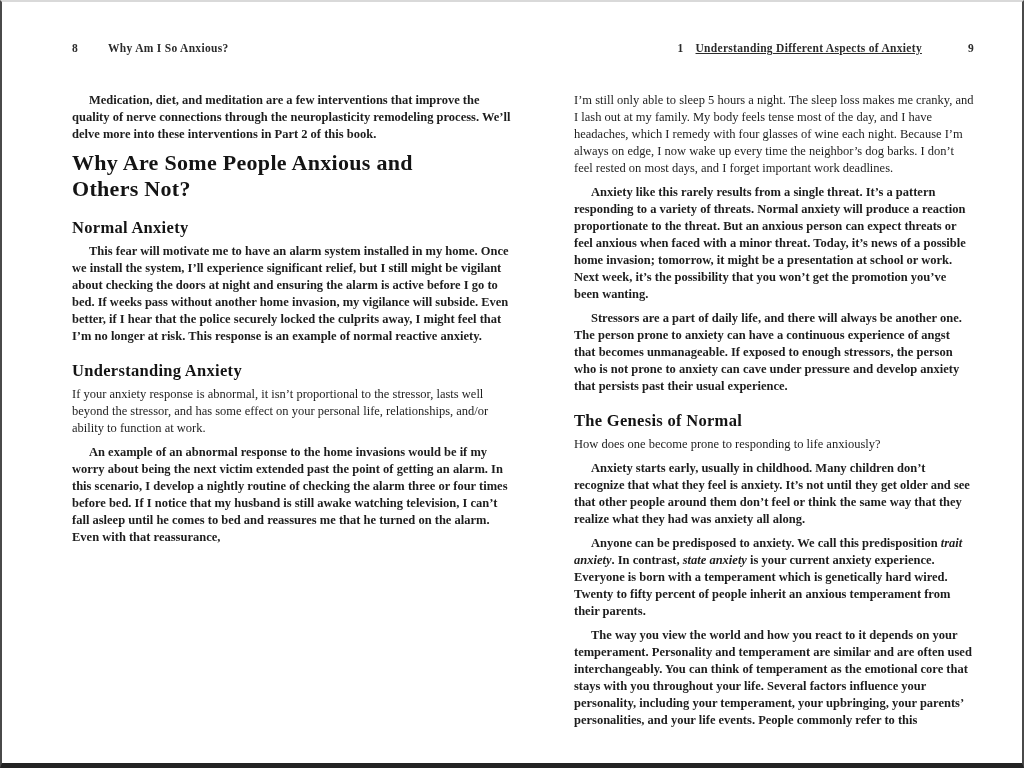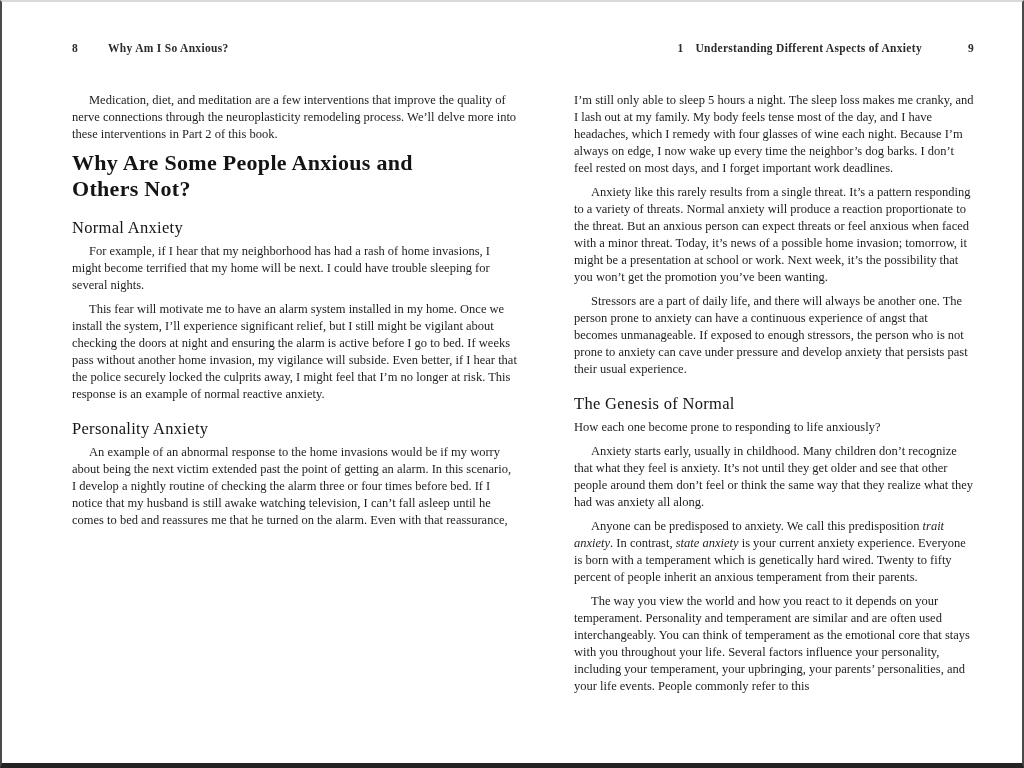--- a/index.html
+++ b/index.html
@@ -28,40 +28,40 @@
 
   .running-head {
     display: flex; align-items: baseline;
     font-size: 11.5px; font-weight: bold; color: #2b2b2b;
     letter-spacing: 0.3px;
     margin-bottom: 38px;
   }
   .running-head .folio { font-weight: bold; }
   .rh-left .title { margin-left: 30px; }
   .rh-right { justify-content: flex-end; }
-  .rh-right .title { margin-left: 12px; }
+  .rh-right .title { margin-left: 12px; text-decoration: underline; }
   .rh-right .folio { margin-left: 46px; }
 
   p {
     font-size: 12.5px; line-height: 17px;
     margin: 0 0 7px 0;
     color: #1d1d1d;
   }
-  p.indent { text-indent: 17px; }
+  p.indent { text-indent: 17px; font-weight: bold; }
 
   h2 {
     font-size: 22px; line-height: 26px;
     font-weight: bold; color: #141414;
     letter-spacing: 0.3px;
     margin: 2px 0 7px 0;
     max-width: 380px;
   }
   h3 {
     font-size: 16.5px; line-height: 20px;
-    font-weight: normal; color: #141414;
+    font-weight: bold; color: #141414;
     letter-spacing: 0.3px;
     margin: 16px 0 5px 0;
   }
   .it { font-style: italic; }
 </style>
 </head>
 <body>
 
 <div class="spread">
 
@@ -71,42 +71,42 @@
       <span class="title">Why Am I So Anxious?</span>
     </div>
 
     <p class="indent">Medication, diet, and meditation are a few interventions that improve the quality of nerve connections through the neuroplasticity remodeling process. We’ll delve more into these interventions in Part 2 of this book.</p>
 
     <h2>Why Are Some People Anxious and Others Not?</h2>
 
 
     <h3>Normal Anxiety</h3>
 
-    <p class="indent">For example, if I hear that my neighborhood has had a rash of home invasions, I might become terrified that my home will be next. I could have trouble sleeping for several nights.</p>
     <p class="indent">This fear will motivate me to have an alarm system installed in my home. Once we install the system, I’ll experience significant relief, but I still might be vigilant about checking the doors at night and ensuring the alarm is active before I go to bed. If weeks pass without another home invasion, my vigilance will subside. Even better, if I hear that the police securely locked the culprits away, I might feel that I’m no longer at risk. This response is an example of normal reactive anxiety.</p>
 
-    <h3>Personality Anxiety</h3>
+    <h3>Understanding Anxiety</h3>
 
+    <p>If your anxiety response is abnormal, it isn’t proportional to the stressor, lasts well beyond the stressor, and has some effect on your personal life, relationships, and/or ability to function at work.</p>
     <p class="indent">An example of an abnormal response to the home invasions would be if my worry about being the next victim extended past the point of getting an alarm. In this scenario, I develop a nightly routine of checking the alarm three or four times before bed. If I notice that my husband is still awake watching television, I can’t fall asleep until he comes to bed and reassures me that he turned on the alarm. Even with that reassurance,</p>
   </div>
 
   <div class="page page-right">
     <div class="running-head rh-right">
       <span>1</span>
       <span class="title">Understanding Different Aspects of Anxiety</span>
       <span class="folio">9</span>
     </div>
 
     <p>I’m still only able to sleep 5 hours a night. The sleep loss makes me cranky, and I lash out at my family. My body feels tense most of the day, and I have headaches, which I remedy with four glasses of wine each night. Because I’m always on edge, I now wake up every time the neighbor’s dog barks. I don’t feel rested on most days, and I forget important work deadlines.</p>
     <p class="indent">Anxiety like this rarely results from a single threat. It’s a pattern responding to a variety of threats. Normal anxiety will produce a reaction proportionate to the threat. But an anxious person can expect threats or feel anxious when faced with a minor threat. Today, it’s news of a possible home invasion; tomorrow, it might be a presentation at school or work. Next week, it’s the possibility that you won’t get the promotion you’ve been wanting.</p>
     <p class="indent">Stressors are a part of daily life, and there will always be another one. The person prone to anxiety can have a continuous experience of angst that becomes unmanageable. If exposed to enough stressors, the person who is not prone to anxiety can cave under pressure and develop anxiety that persists past their usual experience.</p>
 
     <h3>The Genesis of Normal</h3>
 
-    <p>How each one become prone to responding to life anxiously?</p>
+    <p>How does one become prone to responding to life anxiously?</p>
     <p class="indent">Anxiety starts early, usually in childhood. Many children don’t recognize that what they feel is anxiety. It’s not until they get older and see that other people around them don’t feel or think the same way that they realize what they had was anxiety all along.</p>
 
     <p class="indent"><span>Anyone can be predisposed to anxiety. We call this predisposition </span><span class="it">trait anxiety</span><span>. In contrast, </span><span class="it">state anxiety</span><span> is your current anxiety experience. Everyone is born with a temperament which is genetically hard wired. Twenty to fifty percent of people inherit an anxious temperament from their parents.</span></p>
 
     <p class="indent">The way you view the world and how you react to it depends on your temperament. Personality and temperament are similar and are often used interchangeably. You can think of temperament as the emotional core that stays with you throughout your life. Several factors influence your personality, including your temperament, your upbringing, your parents’ personalities, and your life events. People commonly refer to this</p>
   </div>
 
 </div>
 
 </body></html>

